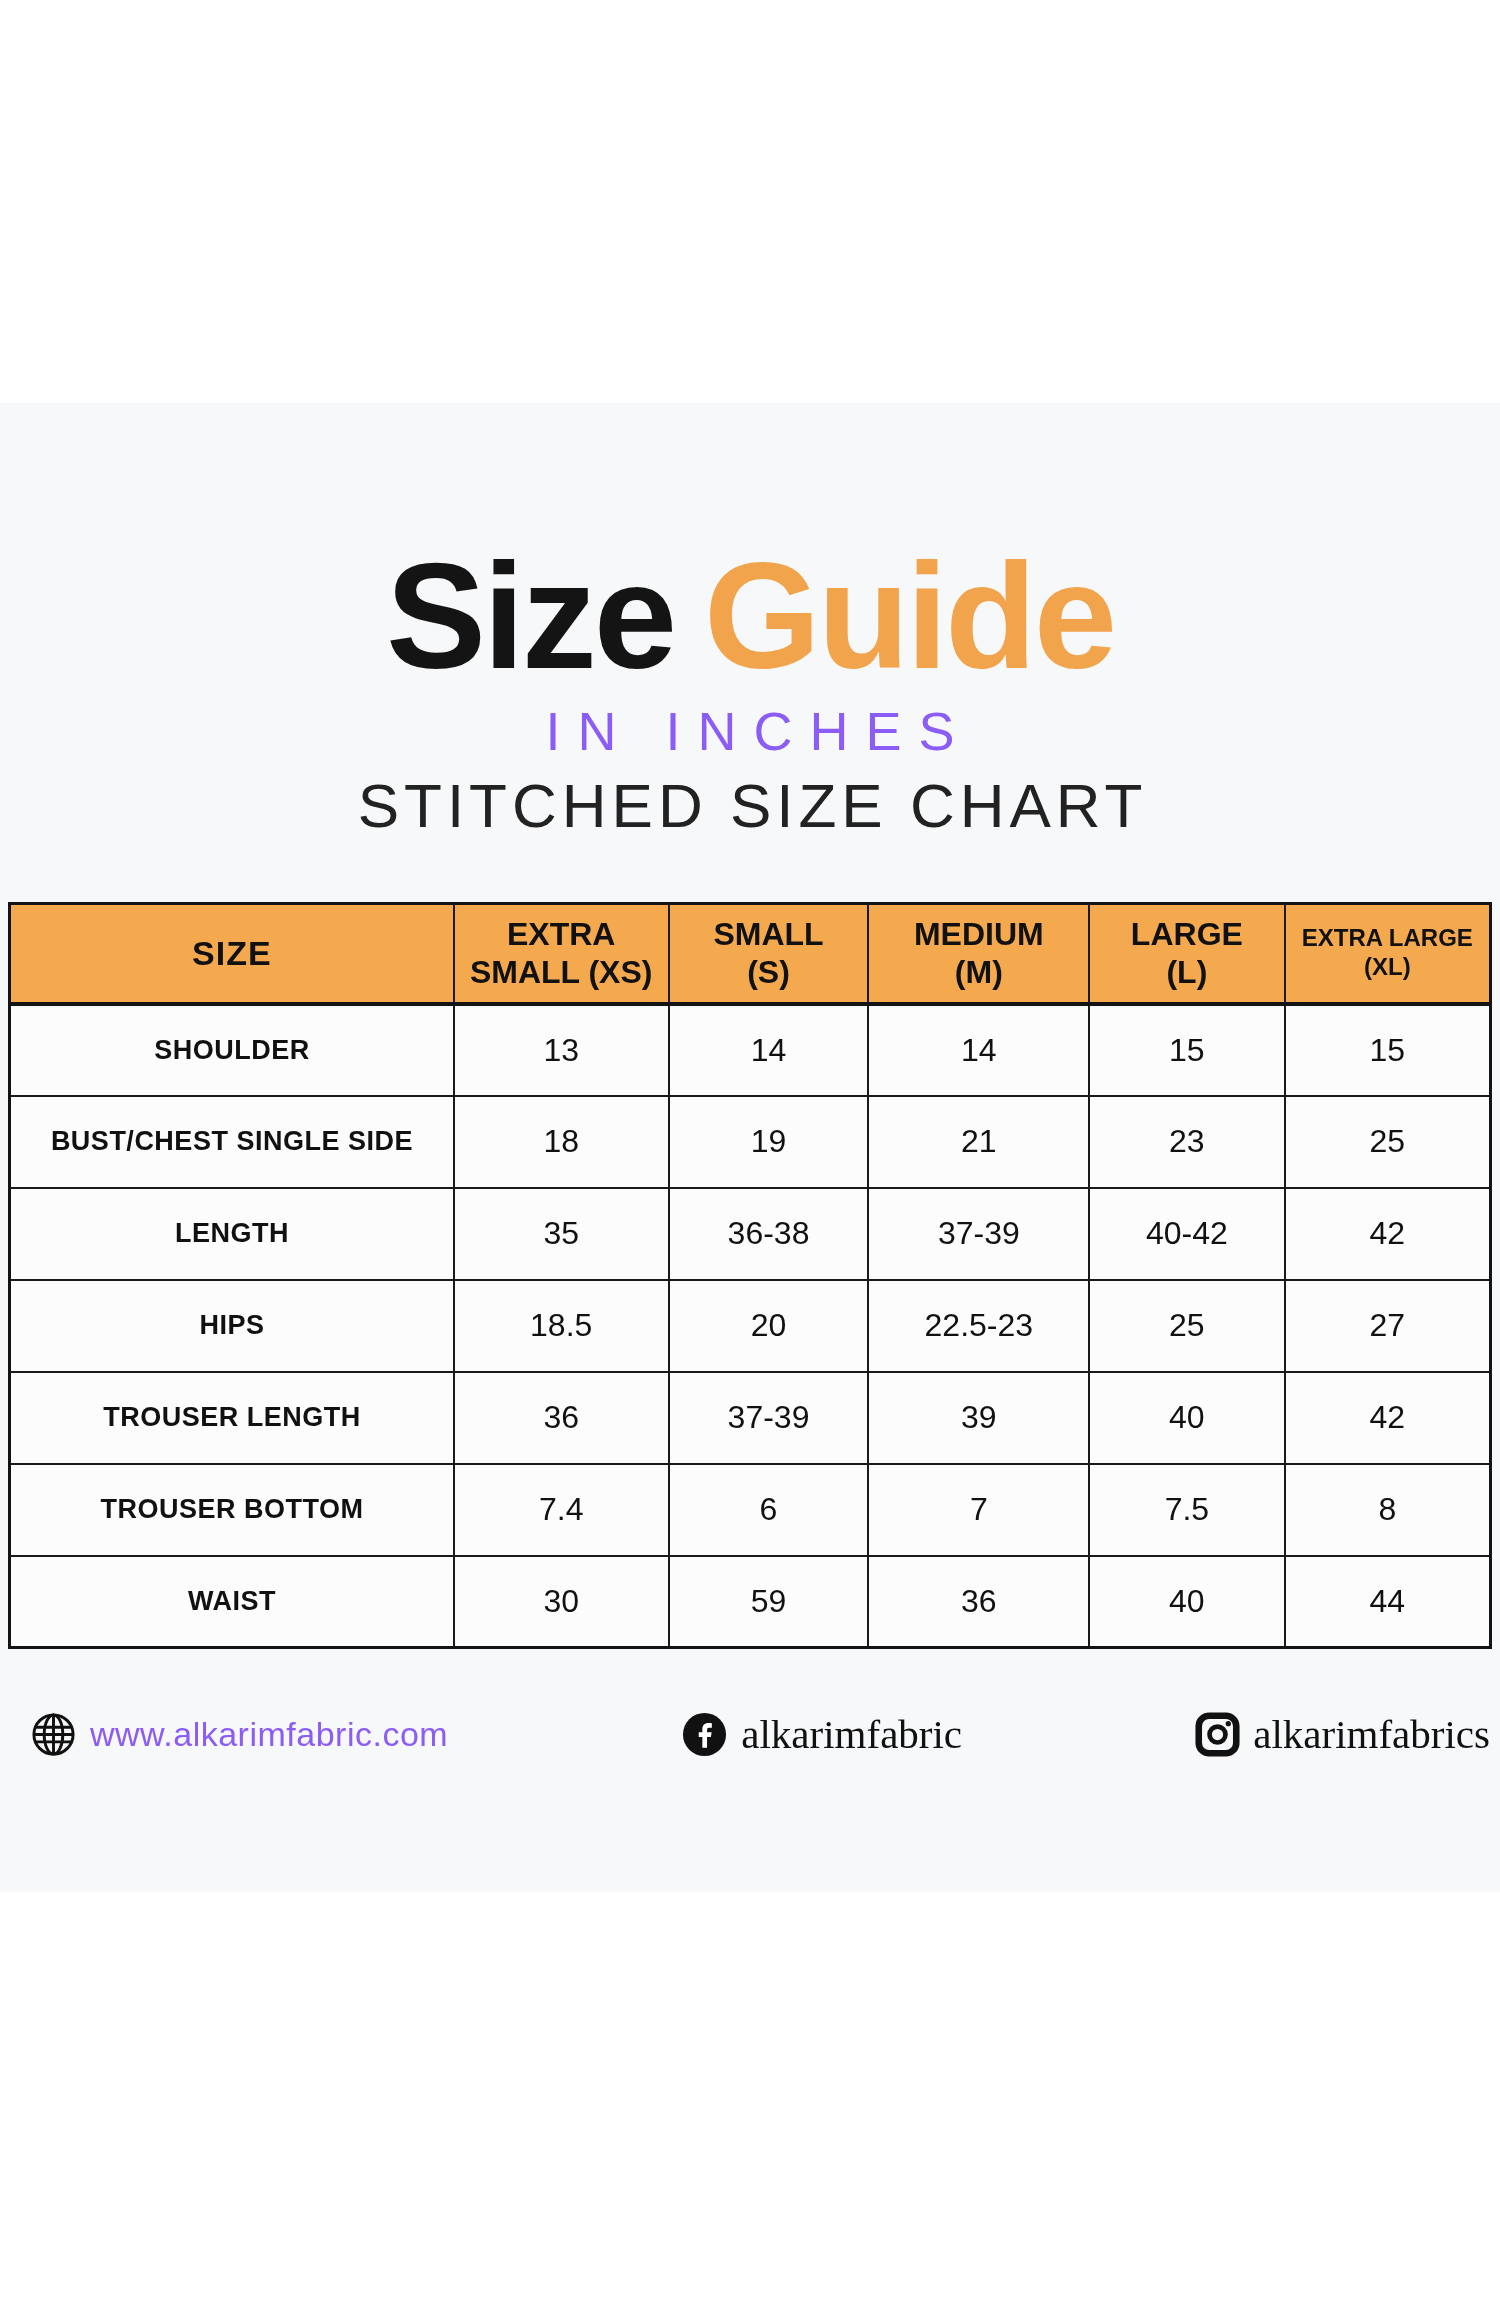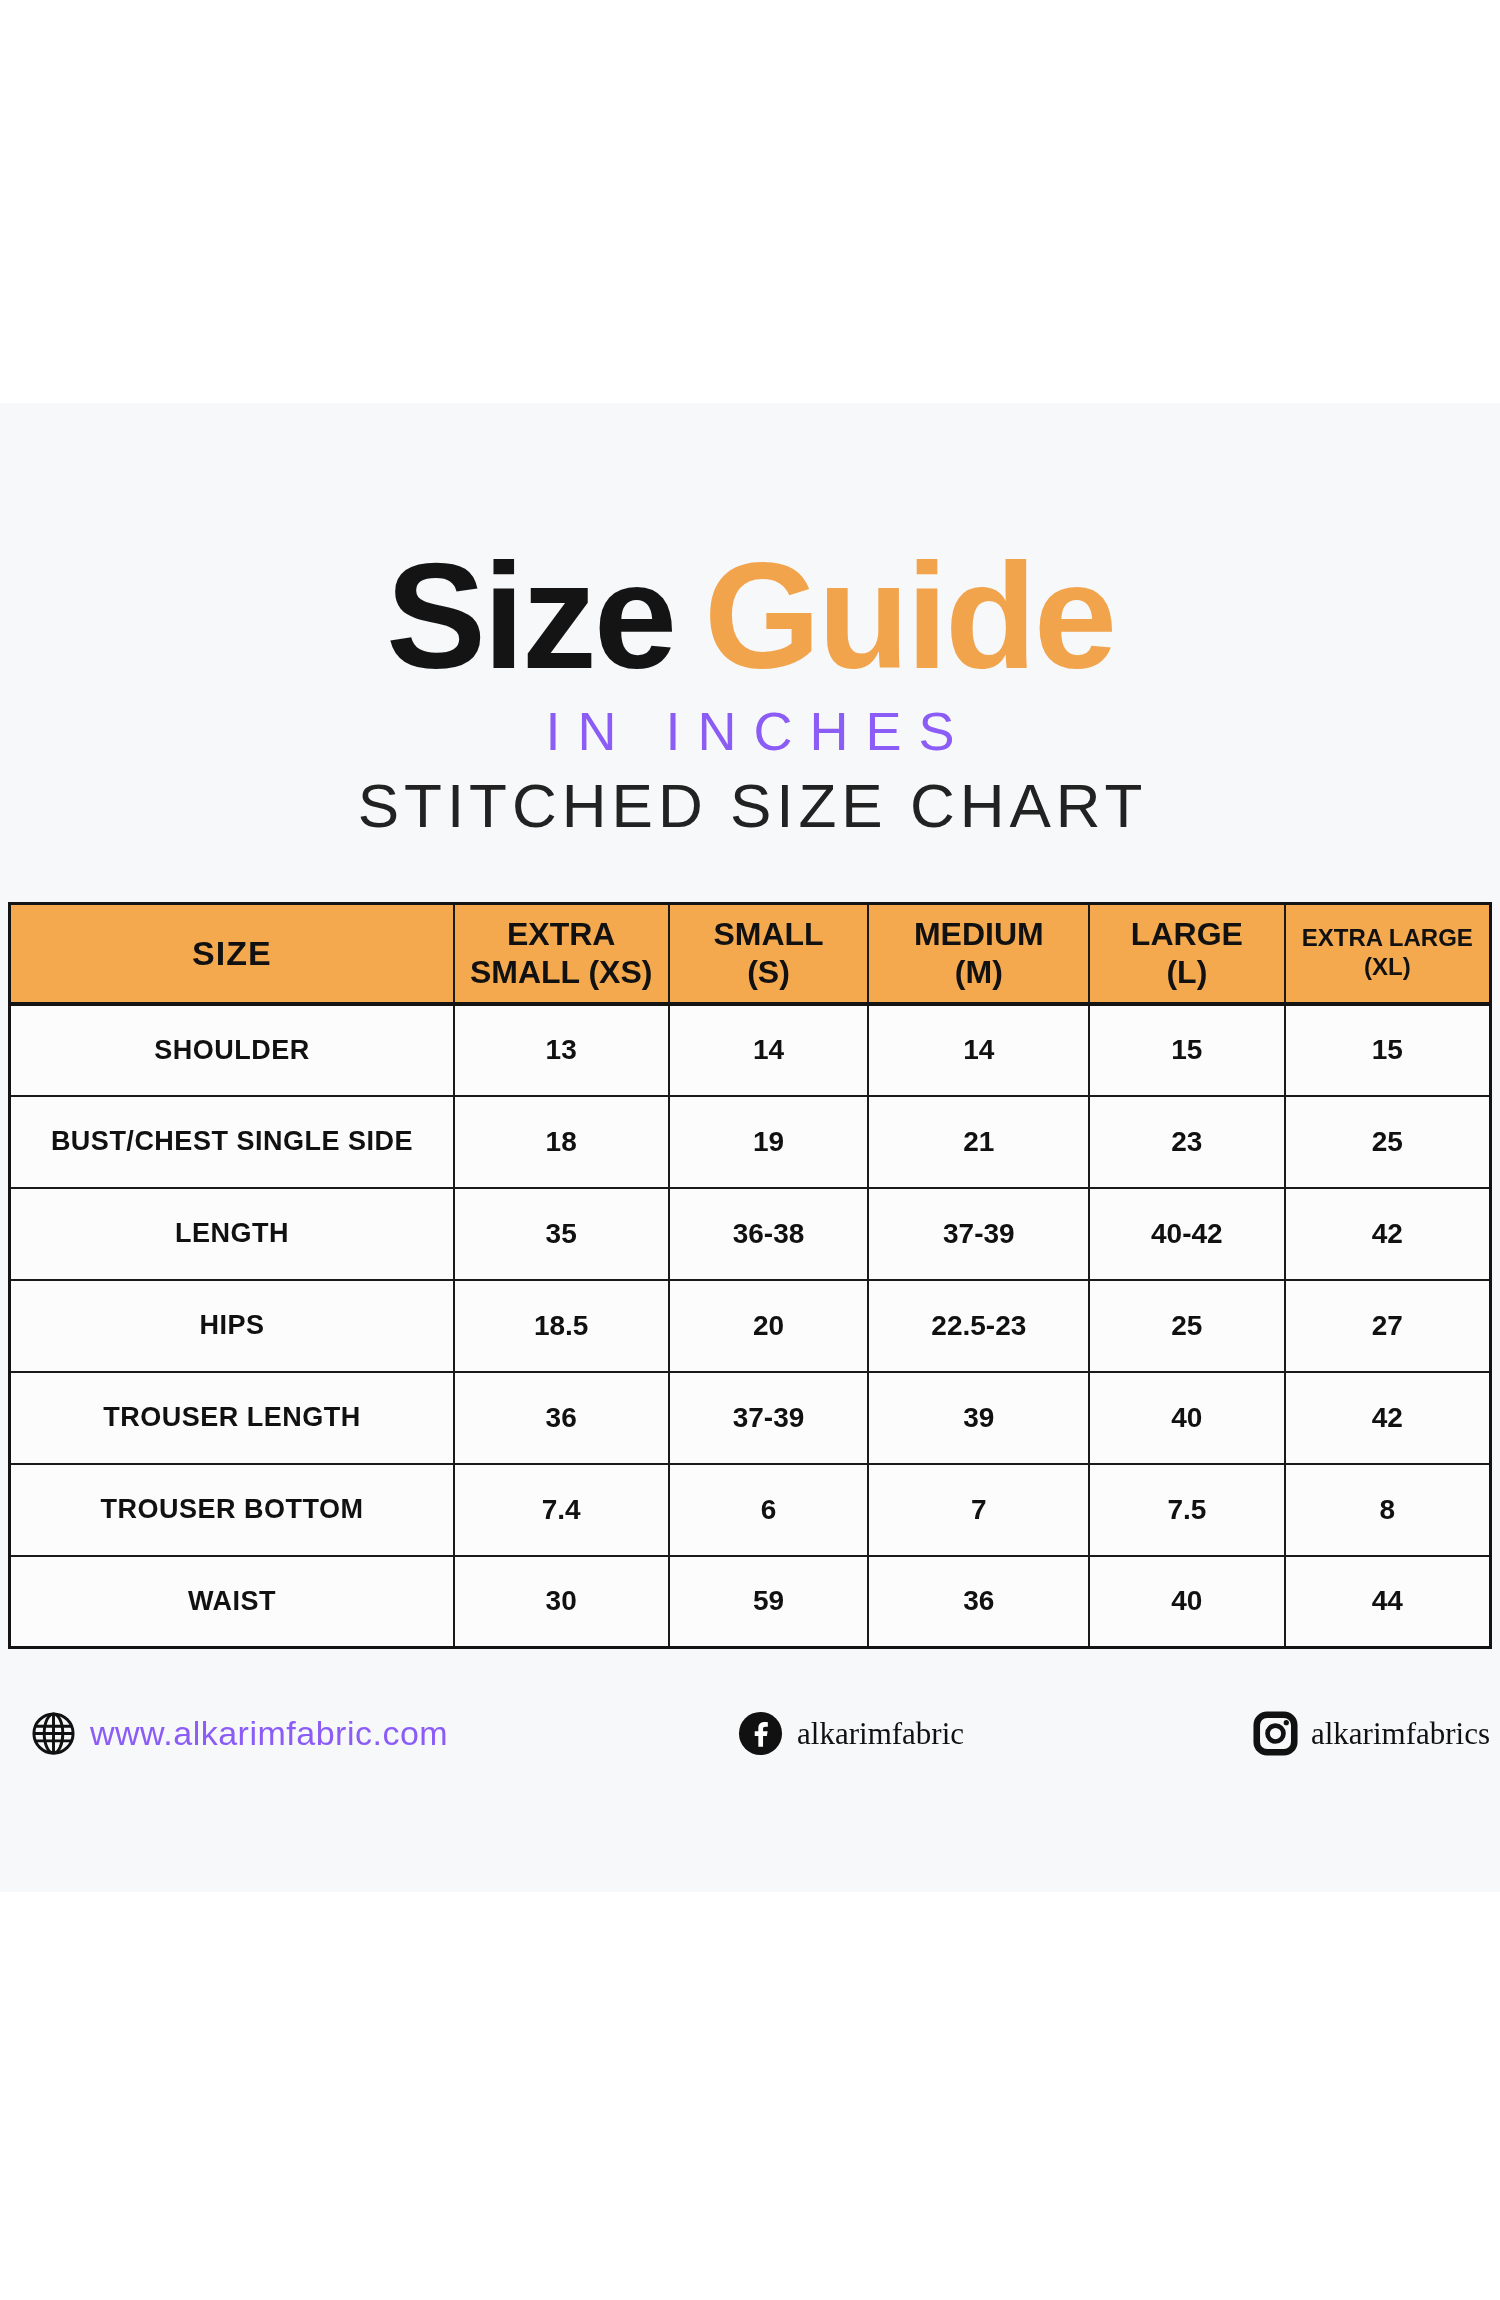--- a/index.html
+++ b/index.html
@@ -30,30 +30,30 @@
   }
   .size-table thead th {
     background:#f5a94e; height:100px;
     font-size:32px; font-weight:700; line-height:1.2; white-space:pre-line;
     border-bottom:4px solid #141414;
   }
   .size-table thead th.col-size { font-size:34px; letter-spacing:1px; }
   .size-table thead th.col-xl   { font-size:24px; }
   .size-table tbody td { background:#fcfcfc; height:92px; }
   .size-table td.row-label { font-size:27px; font-weight:700; letter-spacing:0.5px; }
-  .size-table td.cell-value { font-size:28px; font-weight:700; }
+  .size-table td.cell-value { font-size:32px; font-weight:400; }
 
   .footer {
     position:absolute; top:1710px; left:30px; width:1460px;
     display:flex; justify-content:space-between; align-items:center;
   }
   .footer-item { display:flex; align-items:center; gap:13px; }
   .footer-item svg { display:block; }
   .web-text    { font-size:34px; color:#8b5cf6; letter-spacing:0.5px; }
-  .handle-text { font-family:"Liberation Serif", serif; font-size:31px; color:#111; }
+  .handle-text { font-family:"Liberation Serif", serif; font-size:41px; color:#111; }
 </style>
 </head>
 <body>
 
 <div class="page">
 
   <div class="gray-band"></div>
 
   <div class="header-block">
     <div class="main-title">

